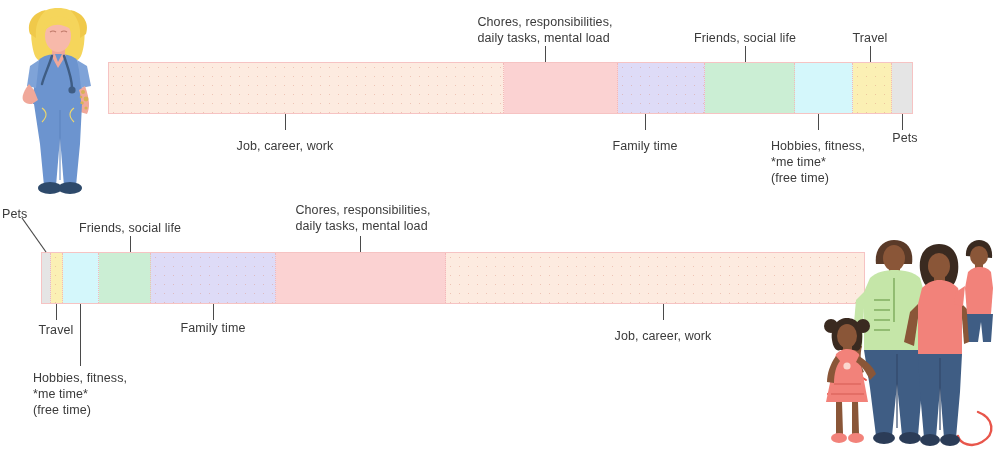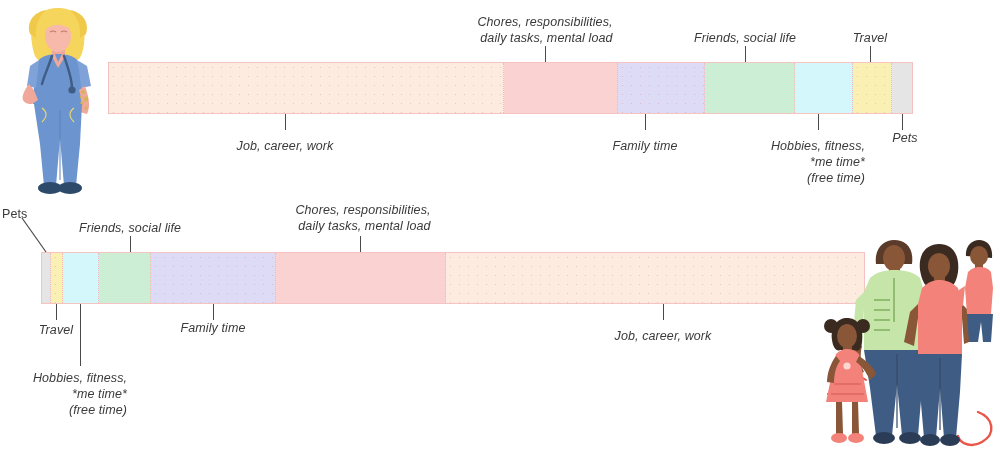--- a/index.html
+++ b/index.html
@@ -31,21 +31,21 @@
 
   
   .lbl{
     position:absolute;
     font-size:12.5px;
     line-height:16px;
     color:#3a3a3a;
     white-space:pre;
     letter-spacing:0.1px;
   }
-  .lbl.c{text-align:right;transform:translateX(-50%);font-style:italic;}
+  .lbl.c{text-align:left;transform:translateX(-50%);}
   .lbl.l{text-align:left;}
 
   
   .lead{
     position:absolute;
     width:1px;
     background:#4a4a4a;
   }
   .lead-diag{position:absolute;}
 

